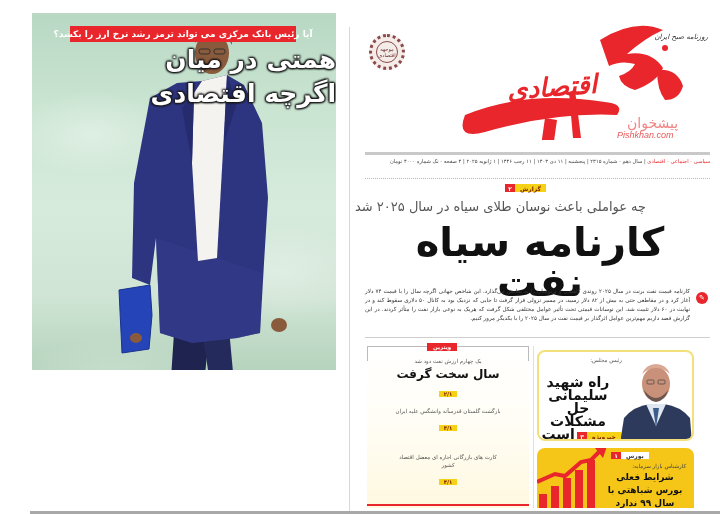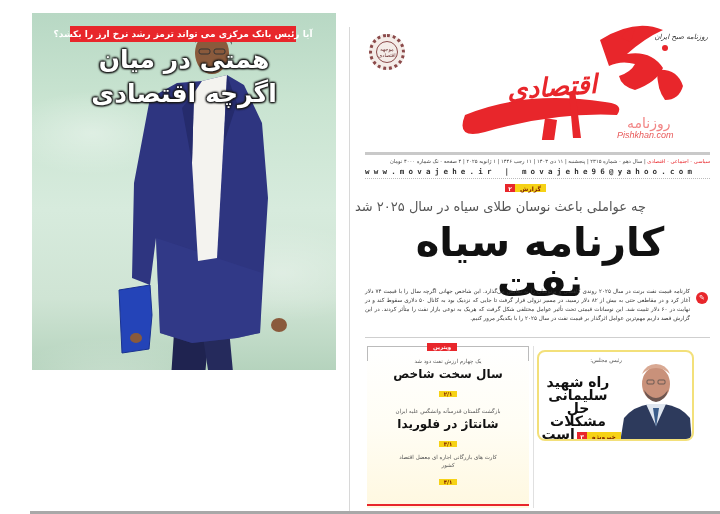--- a/index.html
+++ b/index.html
@@ -20,21 +20,21 @@
       radial-gradient(ellipse 160px 80px at 80px 380px, rgba(255,255,255,0.35), transparent 70%),
       radial-gradient(ellipse 200px 40px at 150px 470px, rgba(90,140,110,0.35), transparent 70%);
   }
   .photo-banner {
     position: absolute; left: 38px; top: 13px; width: 226px; height: 16px;
     background: #e8262b; color: #ffffff; font-size: 9px; font-weight: bold;
     display: flex; align-items: center; justify-content: center; direction: rtl;
     white-space: nowrap;
   }
   .photo-title {
-    position: absolute; left: 0; right: 0; text-align: center; color: #ffffff;
+    position: absolute; left: 0; right: 0; color: #ffffff;
     font-size: 25px; font-weight: bold; direction: rtl;
     text-shadow: 0 0 2px #1a1a1a, 1px 1px 2px #1a1a1a, -1px -1px 2px #1a1a1a, 1px -1px 2px #1a1a1a, -1px 1px 2px #1a1a1a;
   }
   .photo-title.l1 { top: 32px; }
   .photo-title.l2 { top: 66px; }
 
   
   .person { position: absolute; left: 0; top: 0; width: 304px; height: 484px; }
   .photo-tag {
     position: absolute; left: 134px; top: 482px; display: flex; height: 9px; direction: ltr;
@@ -189,57 +189,55 @@
 
       <path d="M70 95 Q130 70 210 82 Q230 84 222 95 Q160 92 90 112 Q60 120 70 95 Z" fill="#e8262b"></path>
       <path d="M150 98 L162 100 L158 128 L146 126 Z" fill="#e8262b"></path>
       <path d="M205 20 Q240 -2 268 10 Q250 18 232 34 Q256 30 268 48 Q262 62 240 70 Q226 66 224 56 Q236 52 240 44 Q226 40 214 46 Z" fill="#e8262b"></path>
       <path d="M262 50 Q282 48 288 66 Q284 80 270 80 Q262 70 262 50 Z" fill="#e8262b"></path>
       <path d="M226 18 Q230 10 240 8 L236 22 Z" fill="#e8262b"></path>
       <circle cx="270" cy="28" r="3" fill="#e8262b"></circle>
       <path d="M180 70 L186 118 L178 118 L174 72 Z" fill="#e8262b"></path>
     </svg>
     <div class="logo-sub">اقتصادی</div>
-    <div class="watermark-fa">روزنامه</div>
+    <div class="watermark-fa">پیشخوان</div>
     <div class="watermark">Pishkhan.com</div>
   </div>
 
   <div class="info-bar-top"></div>
   <div class="info-line">
     <span class="cat">سیاسی - اجتماعی - اقتصادی</span>
     <span>| سال دهم - شماره ۲۳۱۵ | پنجشنبه | ۱۱ دی ۱۴۰۳ | ۱۱ رجب ۱۴۴۶ | ۱ ژانویه ۲۰۲۵ | ۴ صفحه - تک شماره ۴۰۰۰ تومان</span>
   </div>
-  <div class="url-line">www.movajehe.ir | movajehe96@yahoo.com</div>
   <div class="dots-line"></div>
 
   <div class="kicker">
     <span class="tag-num">۲</span>
     <span class="tag-label">گزارش</span>
   </div>
 
   <div class="subhead">چه عواملی باعث نوسان طلای سیاه در سال ۲۰۲۵ شد</div>
   <div class="headline">کارنامه سیاه نفت</div>
 
   <div class="lead-icon">✎</div>
   <div class="lead-text">کارنامه قیمت نفت برنت در سال ۲۰۲۵ روندی کاهشی و پرنوسان را به نمایش می‌گذارد. این شاخص جهانی اگرچه سال را با قیمت ۷۴ دلار آغاز کرد و در مقاطعی حتی به بیش از ۸۲ دلار رسید، در مسیر نزولی قرار گرفت تا جایی که نزدیک بود به کانال ۵۰ دلاری سقوط کند و در نهایت در ۶۰ دلار تثبیت شد. این نوسانات قیمتی تحت تأثیر عوامل مختلفی شکل گرفت که هریک به نوعی بازار نفت را متأثر کردند. در این گزارش قصد داریم مهم‌ترین عوامل اثرگذار بر قیمت نفت در سال ۲۰۲۵ را با یکدیگر مرور کنیم.</div>
 
   <div class="section-rule"></div>
 
   <div class="col-box">
     <div class="col-label">ویترین</div>
 
     <div class="col-item" style="top:10px">
       <div class="col-kicker">یک چهارم ارزش نفت دود شد</div>
-      <div class="col-title">سال سخت شاخص</div>
+      <div class="col-title">سال سخت گرفت</div>
       <div class="col-page">۲/۱</div>
     </div>
 
     <div class="col-item" style="top:60px">
       <div class="col-kicker">بازگشت گلستان قدرسآنه وانشگس علیه ایران</div>
-      <div class="col-title">شانتاژ در فلوریدا</div>
       <div class="col-page">۳/۱</div>
     </div>
 
     <div class="col-item" style="top:106px; padding: 0 30px;">
       <div class="col-kicker">کارت های بازرگانی اجاره ای معضل اقتصاد کشور</div>
       <div class="col-page">۴/۱</div>
     </div>
 
     <div class="col-red-rule"></div>
   </div>
@@ -258,15 +256,32 @@
       <path d="M24 34 Q36 50 48 34 Q46 44 36 46 Q26 44 24 34 Z" fill="#6d5650"></path>
       <rect x="27" y="24" width="7" height="4" rx="1" fill="none" stroke="#444" stroke-width="0.7"></rect>
       <rect x="38" y="24" width="7" height="4" rx="1" fill="none" stroke="#444" stroke-width="0.7"></rect>
     </svg>
     <div class="quote-tag">
       <span class="tag-num">۳</span>
       <span class="tag-label">خبرویژه</span>
     </div>
   </div>
 
+  <div class="stock-box">
+    <svg class="stock-chart" viewBox="0 0 70 60">
+      <rect x="2" y="46" width="8" height="14" fill="#e8262b"></rect>
+      <rect x="14" y="38" width="8" height="22" fill="#e8262b"></rect>
+      <rect x="26" y="30" width="8" height="30" fill="#e8262b"></rect>
+      <rect x="38" y="22" width="8" height="38" fill="#e8262b"></rect>
+      <rect x="50" y="12" width="8" height="48" fill="#e8262b"></rect>
+      <path d="M0 34 L18 26 L28 28 L44 14 L54 12 L64 2" stroke="#e8262b" stroke-width="4" fill="none"></path>
+      <path d="M58 0 L70 -2 L66 10 Z" fill="#e8262b"></path>
+    </svg>
+    <div class="stock-tag">
+      <span class="tag-num">۱</span>
+      <span class="tag-label">بورس</span>
+    </div>
+    <div class="stock-kicker">کارشناس بازار سرمایه:</div>
+    <div class="stock-title">شرایط فعلی بورس شباهتی با سال ۹۹ ندارد</div>
+  </div>
 </div>
 
 <div class="bottom-rule"></div>
 
 </body></html>

